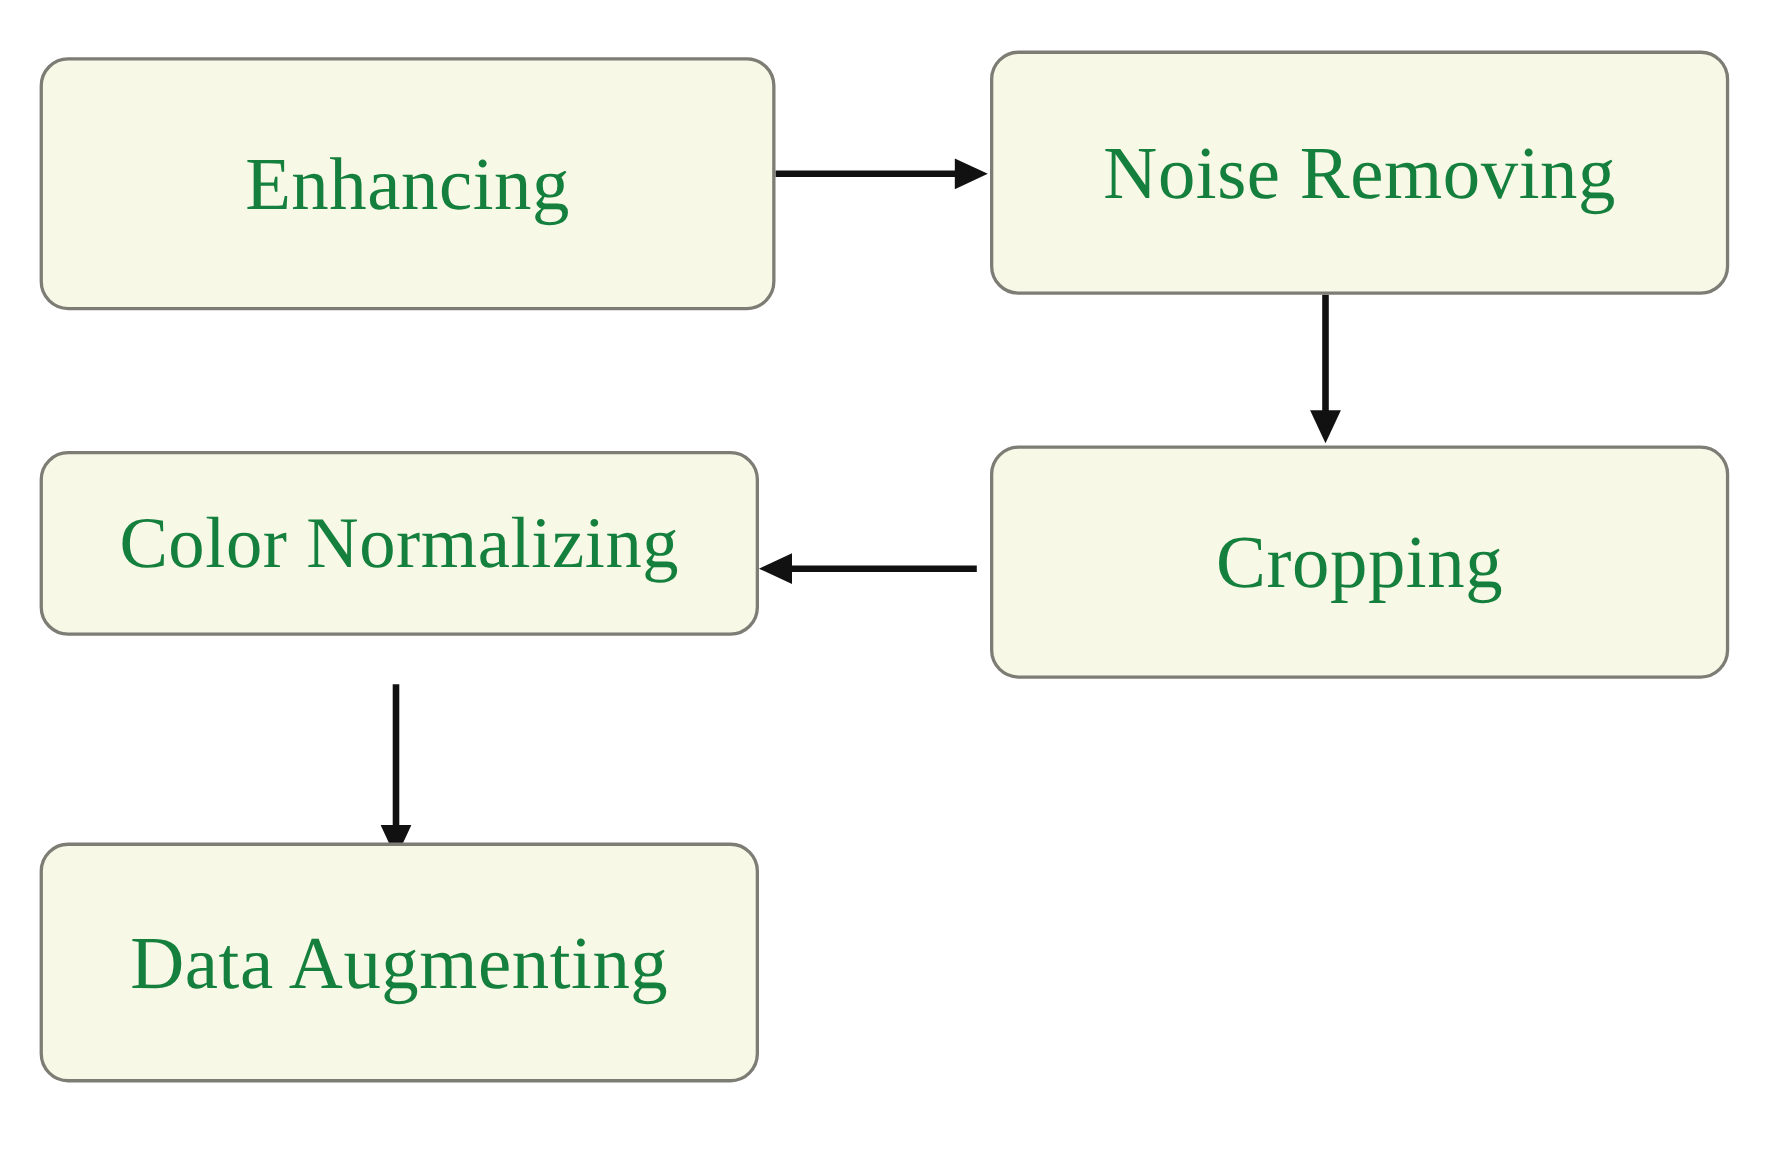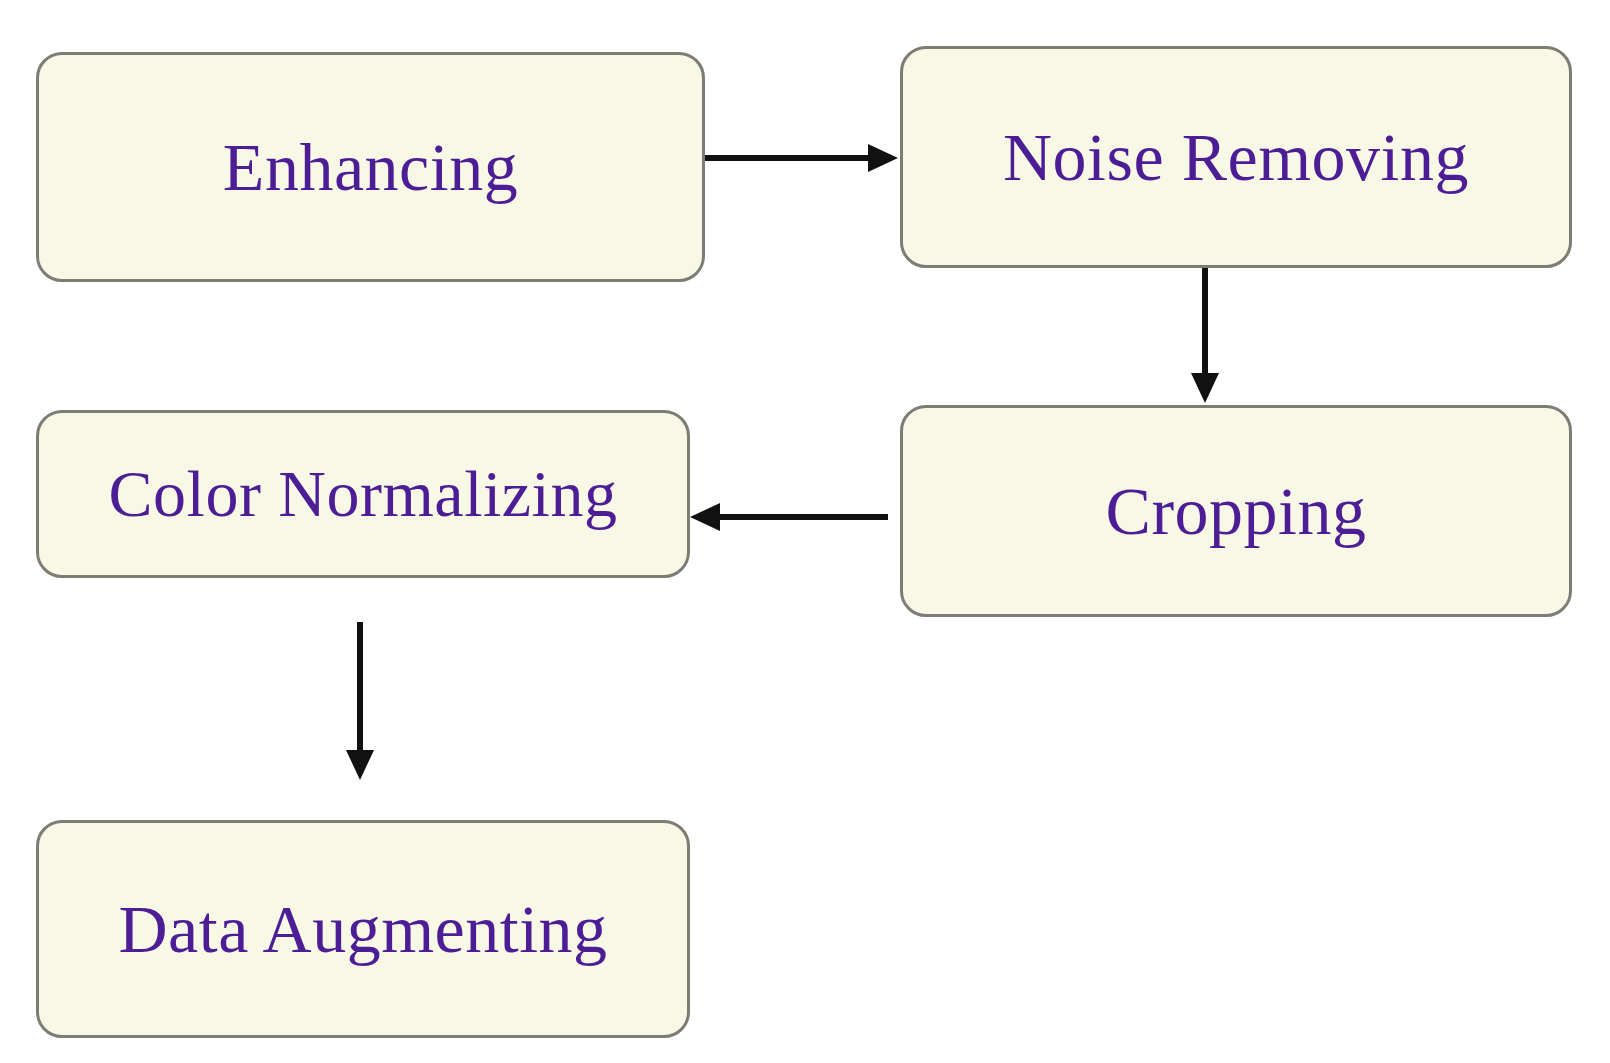--- a/index.html
+++ b/index.html
@@ -26,32 +26,32 @@
     background: #f7f8e6;
     border: 3px solid #7d7d75;
     border-radius: 26px;
     display: flex;
     align-items: center;
     justify-content: center;
     box-shadow: 0 0 0 0 rgba(0,0,0,0);
   }
   .node-label {
     font-family: "Liberation Serif", "DejaVu Serif", serif;
-    color: #4c1d95;
+    color: #15803d;
     font-weight: 400;
     line-height: 1;
     white-space: nowrap;
     letter-spacing: 0.5px;
   }
   
   #node-enhancing      { left: 36px;  top: 52px;  width: 669px; height: 230px; }
   #node-noise-removing { left: 900px; top: 46px;  width: 672px; height: 222px; }
   #node-color-normalizing { left: 36px; top: 410px; width: 654px; height: 168px; }
   #node-cropping       { left: 900px; top: 405px; width: 672px; height: 212px; }
-  #node-data-augmenting{ left: 36px;  top: 820px; width: 654px; height: 218px; }
+  #node-data-augmenting{ left: 36px;  top: 766px; width: 654px; height: 218px; }
 
   #node-enhancing .node-label        { font-size: 68px; }
   #node-noise-removing .node-label   { font-size: 68px; }
   #node-color-normalizing .node-label{ font-size: 66px; }
   #node-cropping .node-label         { font-size: 68px; }
   #node-data-augmenting .node-label  { font-size: 68px; }
 
   #edges {
     position: absolute;
     left: 0;

